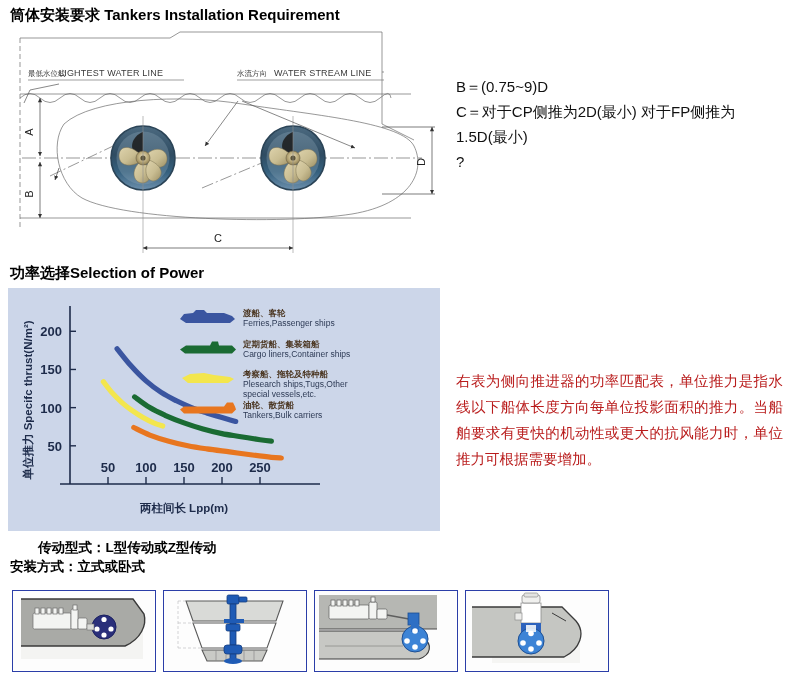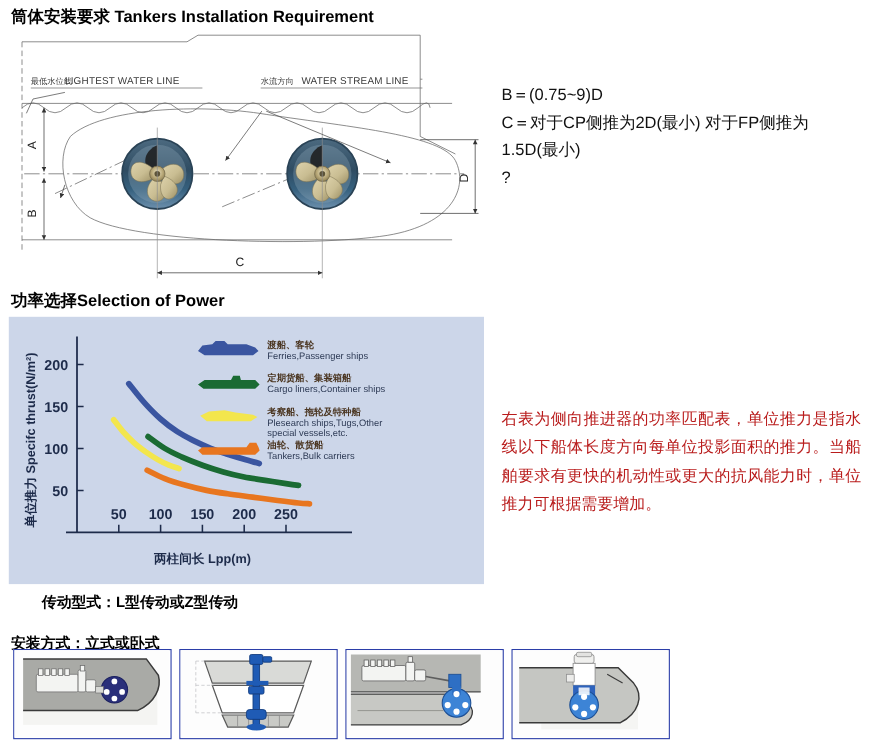--- a/index.html
+++ b/index.html
@@ -27,21 +27,21 @@
   #h-tunnel { left: 10px; top: 6px; }
   #h-power  { left: 10px; top: 264px; }
 
   .subline {
     position: absolute;
     font-weight: bold;
     font-size: 13.5px;
     white-space: nowrap;
   }
   #line-drive { left: 10px; top: 539px; margin-left: 28px; }
-  #line-mount { left: 10px; top: 576px; }
+  #line-mount { left: 10px; top: 558px; }
 
   
   #tunnel-figure {
     position: absolute;
     left: 2px;
     top: 28px;
     width: 440px;
     height: 232px;
   }
   #tunnel-figure svg { display: block; }

